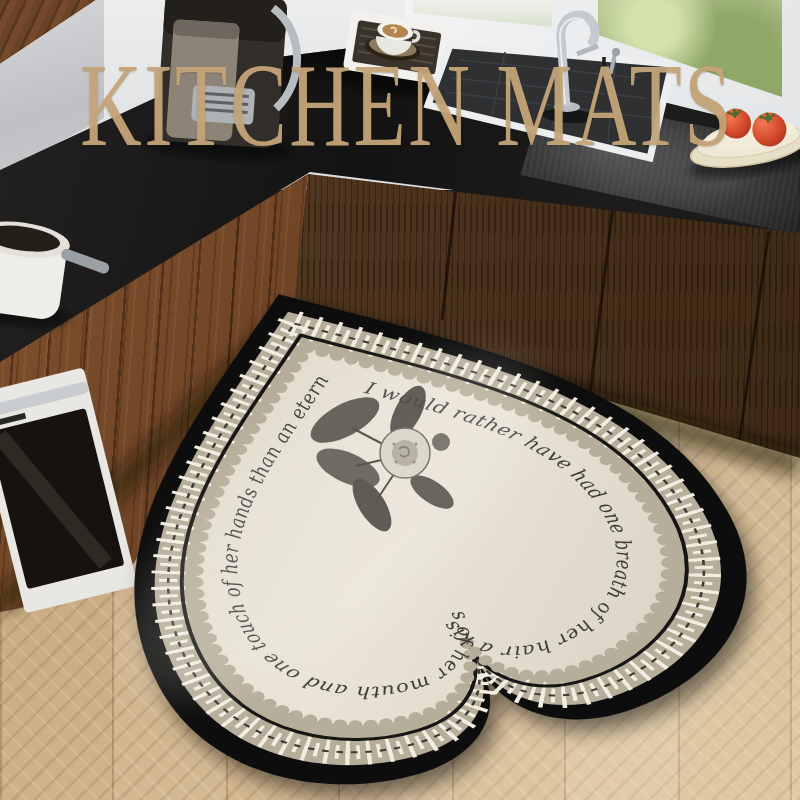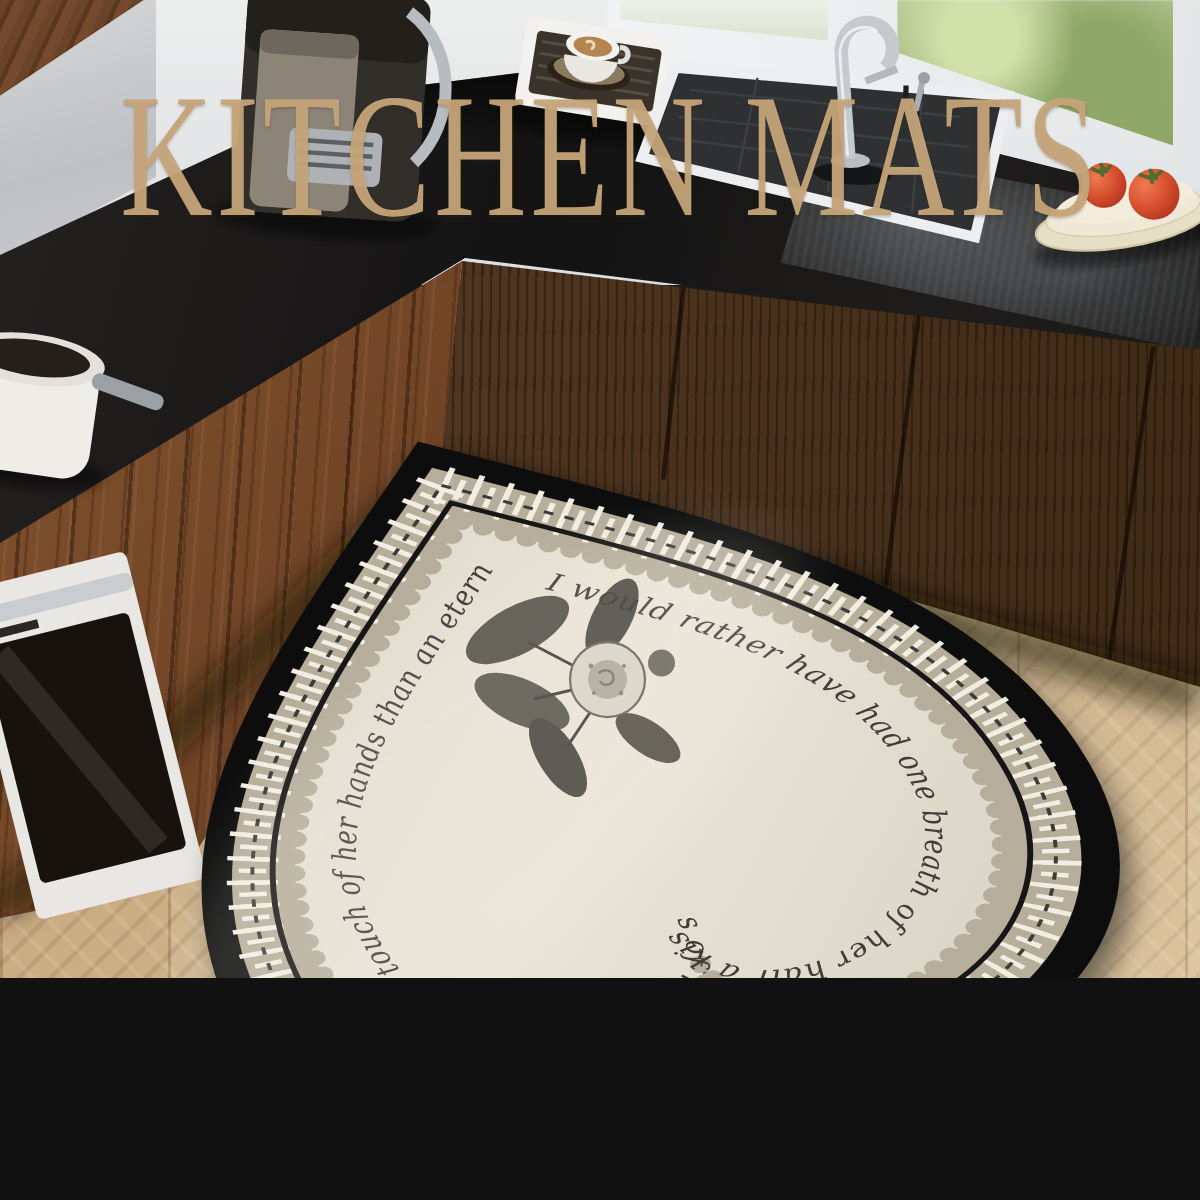--- a/index.html
+++ b/index.html
@@ -1,16 +1,16 @@
 <!DOCTYPE html>
 <html><head>
 <meta charset="utf-8">
 <style>
   html,body{margin:0;padding:0;background:#111;}
-  #stage{position:relative;width:800px;height:652px;overflow:hidden;background:#1c1a18;
+  #stage{position:relative;width:800px;height:800px;overflow:hidden;background:#1c1a18;
          font-family:"Liberation Sans",sans-serif;}
   .abs{position:absolute;}
 
   
   .wall{left:0;top:0;width:800px;height:190px;
         background:linear-gradient(180deg,#eceded,#dddee0);}
   .wood-strip{left:0;top:0;width:120px;height:80px;
         clip-path:polygon(0 0,96px 0,0 64px);
         background:repeating-linear-gradient(115deg,#6a4429 0 6px,#5a3820 6px 9px,#75492c 9px 16px);}
   .backsplash-panel{left:0;top:0;width:110px;height:180px;

